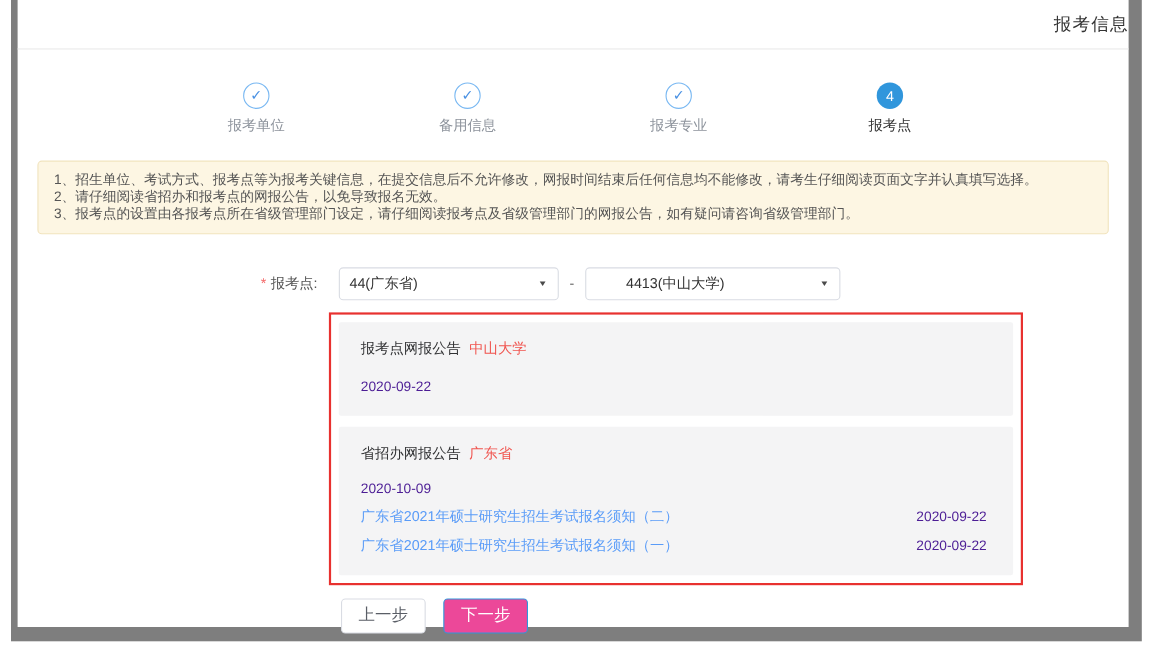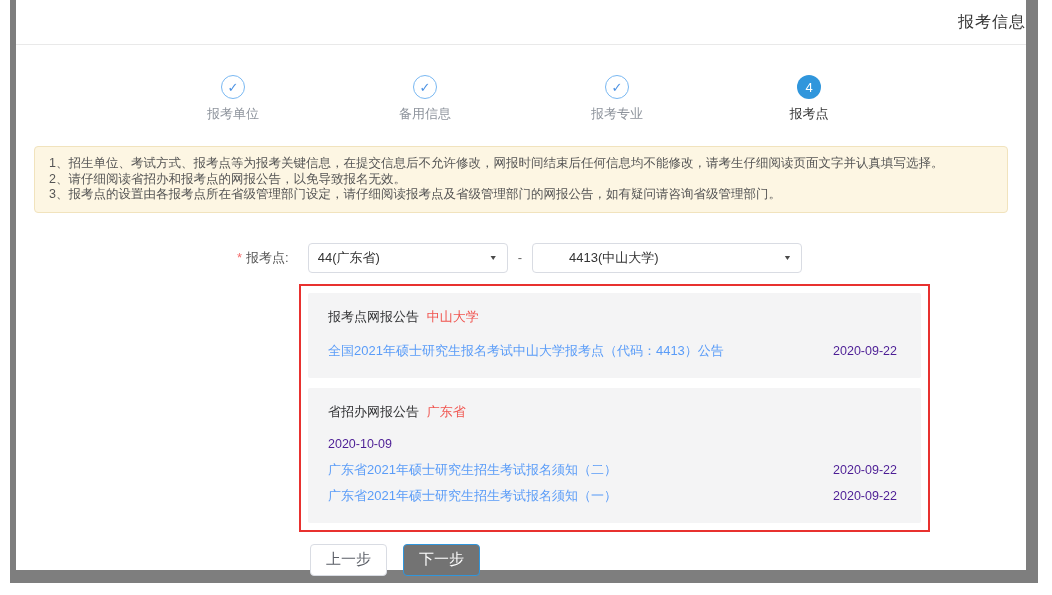--- a/index.html
+++ b/index.html
@@ -28,41 +28,41 @@
 
   
   .form-row { margin:30px 0 0 221px; display:flex; align-items:center; font-size:13px; }
   .required { color:#f56c6c; margin-right:4px; font-size:13px; }
   .form-label { color:#555; margin-right:19px; }
   .select { height:30px; border:1px solid #d9dce3; border-radius:4px; background:#fff; display:flex;
     align-items:center; justify-content:space-between; padding:0 9px; cursor:pointer;gap:14px; }
   .select .select-value { font-size:13px; color:#333; }
   .select .select-arrow { font-size:9px; color:#4a4a4a; transform:scaleY(0.8); margin-left:8px; }
   .select.province { width:200px; }
-  .select.site { width:270px;padding-left:36px; }
+  .select.site { width:232px;padding-left:36px; }
   .dash { color:#666; margin:0 10px; }
 
   
   .red-box { margin:11px 0 0 283px; width:631px; border:2px solid #e8312f; padding:7px; background:#fff; }
   .panel { background:#f4f4f5; border-radius:2px; padding:15px 20px 14px 20px; }
   .panel + .panel { margin-top:10px; }
   .panel-header { font-size:13px; color:#303133; }
   .panel-highlight { color:#f0544f; margin-left:4px;margin-top:44px; }
   .ann-row { display:flex; justify-content:space-between; align-items:center; line-height:26px; }
   .panel .ann-row.single { margin-top:12px; }
   .panel .ann-list { margin-top:10px; }
   .ann-link { font-size:13px; color:#5a9cf8; text-decoration:none; cursor:pointer; }
   .ann-date { font-size:12.5px; color:#4c1d95; margin-right:4px; }
 
   
   .footer { margin:12px 0 0 294px; display:flex; }
   .btn { height:32px; border-radius:4px; font-size:15px; cursor:pointer;
     font-family:"Liberation Sans","DejaVu Sans",sans-serif; }
   .btn-prev { background:#fff; border:1px solid #d9dce3; color:#5a5e66; padding:0 15px; }
-  .btn-next { background:#737373; border:1px solid #3096dc; color:#fff; padding:0 15px; margin-left:16px; }
+  .btn-next { background:#ec4899; border:1px solid #3096dc; color:#fff; padding:0 15px; margin-left:16px; }
 </style>
 </head>
 <body>
 
 <div class="frame">
   <div class="card">
 
     <div class="card-header">
       <h1>报考信息</h1>
     </div>
@@ -115,21 +115,20 @@
     </div>
 
     <div class="red-box">
 
       <div class="panel">
         <div class="panel-header">
           <span>报考点网报公告</span>
           <span class="panel-highlight">中山大学</span>
         </div>
         <div class="ann-row single">
-          <a class="ann-link">全国2021年硕士研究生报名考试中山大学报考点（代码：4413）公告</a>
           <span class="ann-date">2020-09-22</span>
         </div>
       </div>
 
       <div class="panel">
         <div class="panel-header">
           <span>省招办网报公告</span>
           <span class="panel-highlight">广东省</span>
         </div>
         <div class="ann-list">

